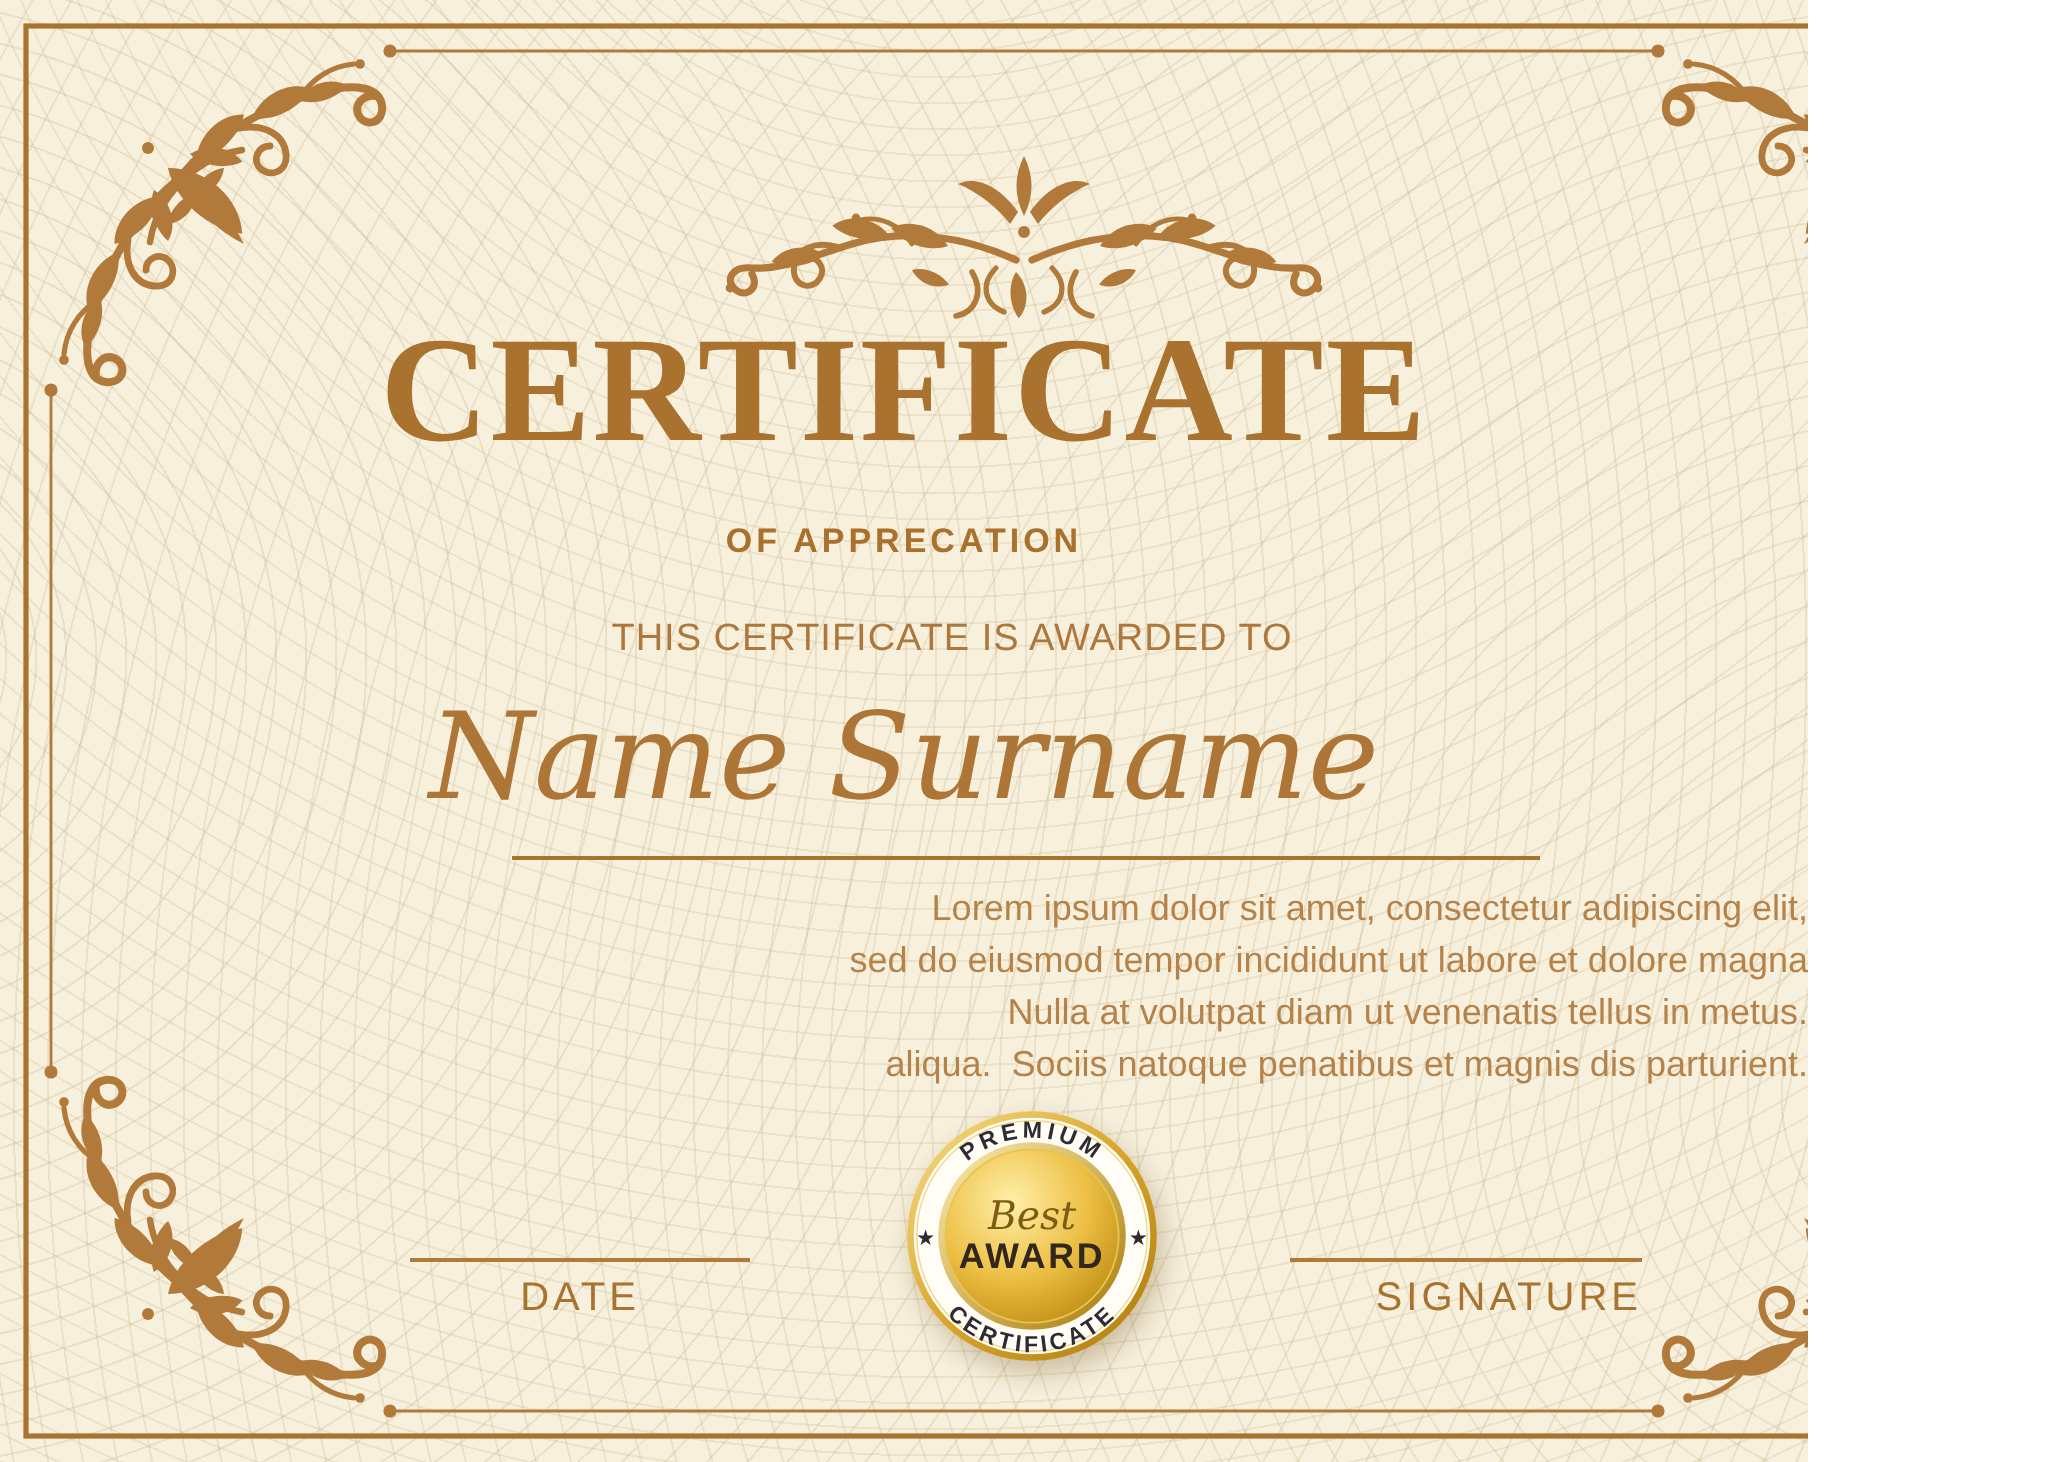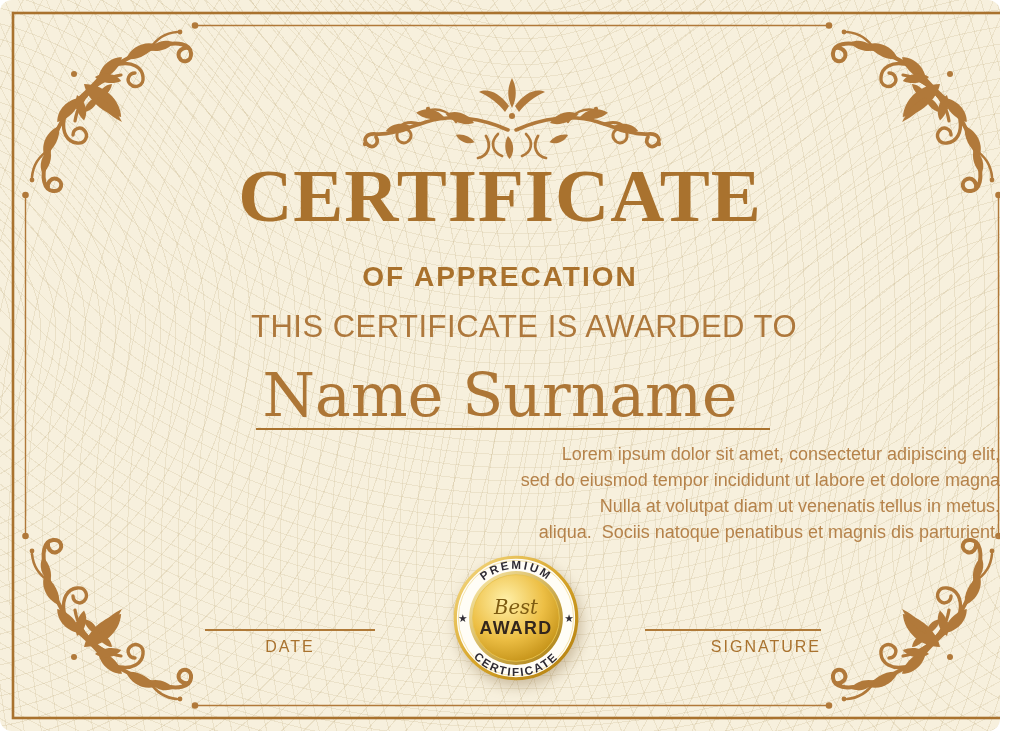--- a/index.html
+++ b/index.html
@@ -1,42 +1,41 @@
 <!DOCTYPE html>
 <html><head>
 <meta charset="utf-8">
 <style>
   html,body{margin:0;padding:0;}
   #canvas{
-    position:relative;width:1000px;height:731px;overflow:hidden;
+    position:relative;width:904px;height:731px;overflow:hidden;
     background-color:#f7f0dd;
     background-image:
       repeating-radial-gradient(800px circle at -8% 45%, rgba(203,186,146,.30) 0 1px, transparent 1px 15px),
       repeating-radial-gradient(900px circle at 52% -25%, rgba(203,186,146,.26) 0 1px, transparent 1px 13px),
       repeating-radial-gradient(900px circle at 108% 75%, rgba(203,186,146,.28) 0 1px, transparent 1px 17px);
     font-family:"Liberation Sans", sans-serif;
-    border-radius:12px;
   }
   .abs{position:absolute;}
   .ctr{left:0;right:0;text-align:center;}
   #frame{left:0;top:0;}
   #title{top:158px;font-family:"Liberation Serif", serif;font-weight:bold;
     font-size:75px;line-height:1;letter-spacing:1px;color:#a9722e;}
-  #subtitle{top:261px;font-size:28px;font-weight:bold;letter-spacing:2px;color:#a9712c;}
-  #awardline{top:309px;font-size:31px;letter-spacing:.5px;color:#ae783c;margin-left:48px;}
-  #recipient{top:346px;font-family:"DejaVu Serif", serif;
-    font-size:60px;line-height:1.1;color:#ad7636;margin-top:16px;}
+  #subtitle{top:261px;font-size:17px;font-weight:bold;letter-spacing:2px;color:#a9712c;}
+  #awardline{top:309px;font-size:19px;letter-spacing:.5px;color:#ae783c;margin-left:48px;}
+  #recipient{top:346px;font-family:"DejaVu Serif", serif;font-style:italic;
+    font-size:60px;line-height:1.1;color:#ad7636;}
   #nameline{left:256px;top:428px;width:514px;height:2px;background:#a9722e;}
   #bodytext{top:441px;font-size:18px;line-height:26px;color:#b5824a;text-align:right;}
   #bodytext div{white-space:pre-wrap;}
   #badge{left:449px;top:551px;filter:drop-shadow(3px 6px 7px rgba(120,90,40,.35));}
   .sigline{top:629px;height:2px;background:#b07a38;}
   #dateline{left:205px;width:170px;}
   #signline{left:645px;width:176px;}
-  .siglabel{top:638px;font-size:16px;letter-spacing:2px;color:#a9722e;}
+  .siglabel{top:638px;font-size:20px;letter-spacing:2px;color:#a9722e;}
   #datelabel{left:205px;width:170px;text-align:center;}
   #signlabel{left:645px;width:176px;text-align:right;}
 </style>
 </head>
 <body>
 
 <div id="canvas">
 
   <svg id="frame" class="abs" width="1024" height="731" viewBox="0 0 1024 731">
     <defs>

